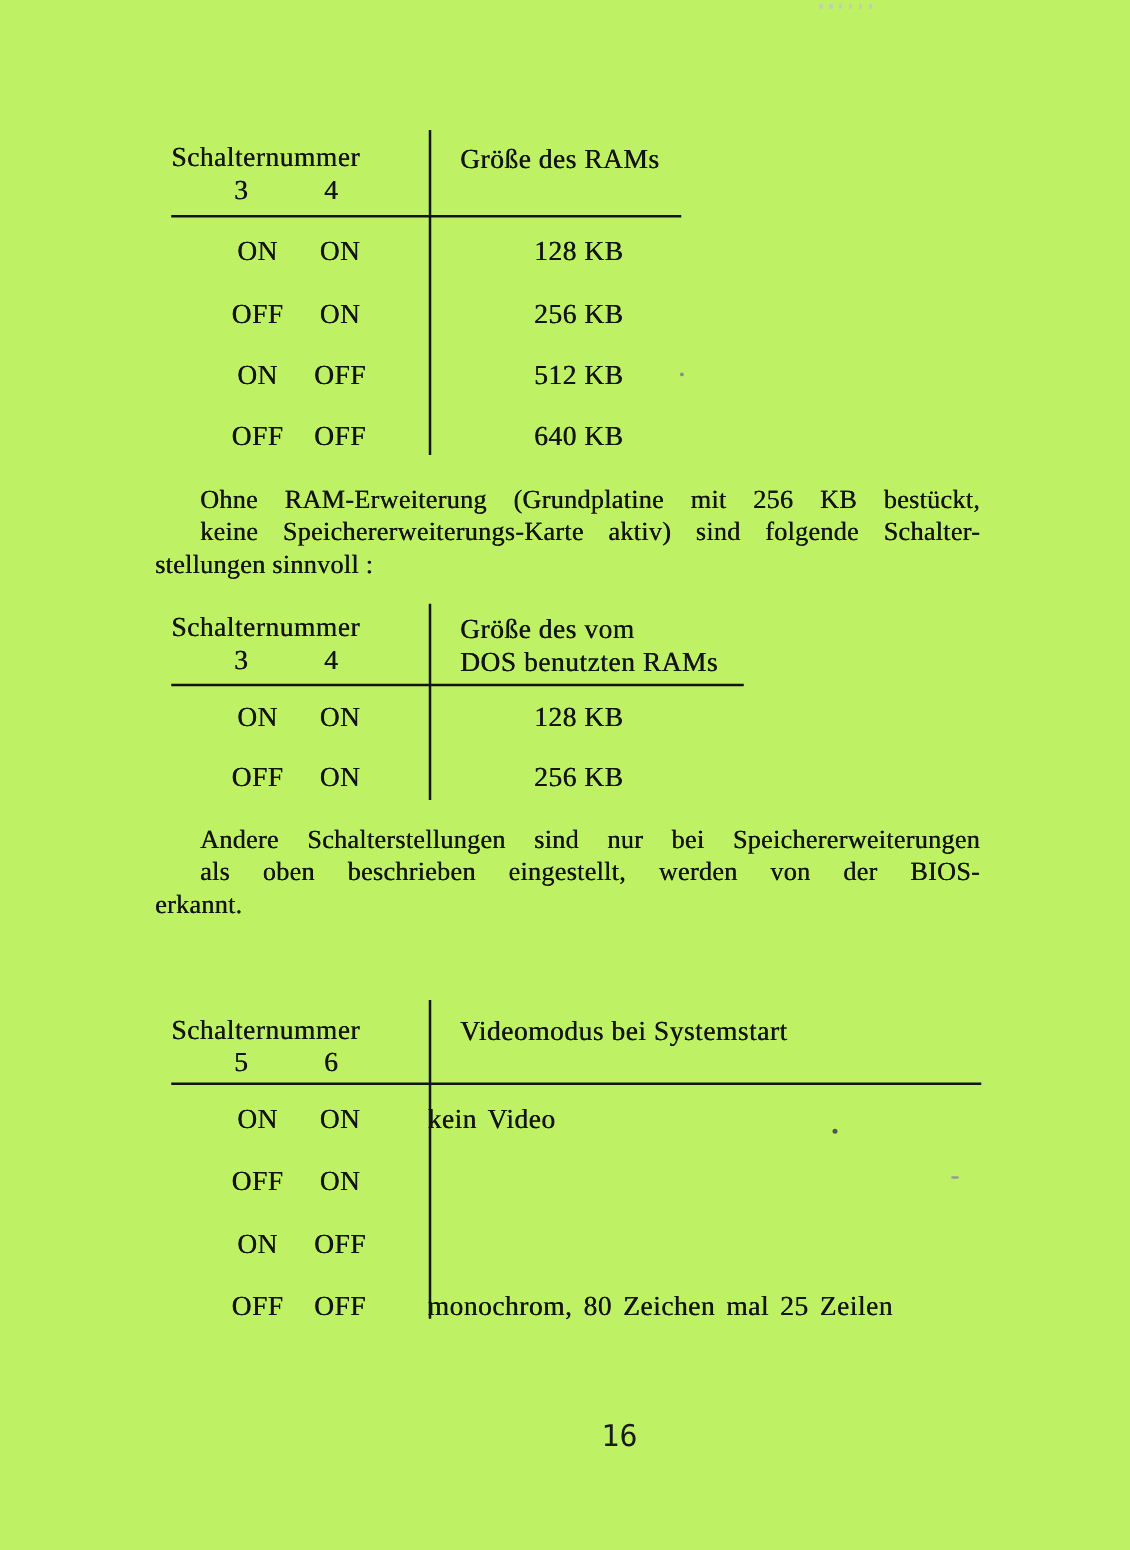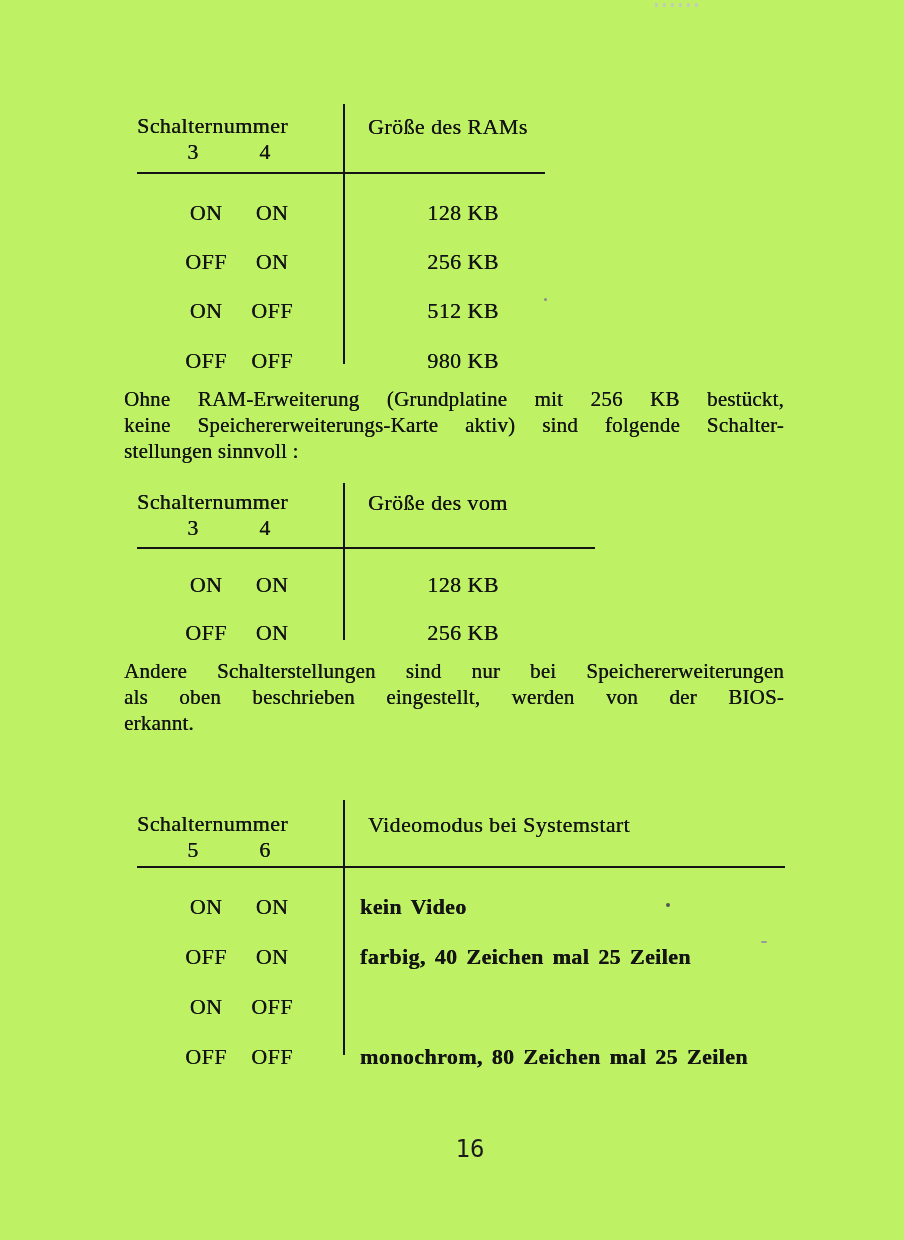--- a/index.html
+++ b/index.html
@@ -17,36 +17,36 @@
   
   .scan-table { position:absolute; font-size:22px; letter-spacing:0.4px; }
   .vline { position:absolute; width:2px; background:#141414; }
   .hrule { position:absolute; height:2px; background:#141414; }
   .th-left { position:absolute; left:0; top:5px; white-space:nowrap; }
   .th-nums { position:absolute; left:0; top:31px; width:206px; }
   .th-nums span { display:inline-block; width:72px; text-align:center; }
   .th-nums .na { margin-left:20px; }
   .th-right { position:absolute; left:231px; top:5px; white-space:nowrap; line-height:27px; }
   .rows { position:absolute; left:0; right:0; }
-  .t-row { display:flex; align-items:flex-end; }
+  .t-row { display:flex; align-items:center; }
   .sw { display:inline-block; width:72px; text-align:center; white-space:nowrap; }
   .sw.a { margin-left:33px; }
   .sw.b { margin-left:-6px; }
   .val-center { display:inline-block; margin-left:43px; width:224px; text-align:center; white-space:nowrap; }
-  .val-left { display:inline-block; margin-left:52px; text-align:left; white-space:nowrap; word-spacing:3px;font-weight:bold; }
+  .val-left { display:inline-block; margin-left:34px; text-align:left; white-space:nowrap; word-spacing:3px; }
 
   
   .para { position:absolute; left:124px; width:660px; font-size:21px; line-height:26px; letter-spacing:0.2px; }
-  .jline { text-align:justify; text-align-last:justify; }
+  .jline { text-align:justify; text-align-last:justify;margin-left:36px; }
   .jlast { text-align:left; text-align-last:left; }
 
   
   .pageno {
     position:absolute; left:430px; top:1135px; width:80px;
-    text-align:center; font-family:"DejaVu Sans Mono", monospace;
+    text-align:right; font-family:"DejaVu Sans Mono", monospace;
     font-size:24px; color:#1a1a1a;
   }
   .top-smudge {
     position:absolute; left:655px; top:3px; width:48px; height:4px;
     background:repeating-linear-gradient(90deg,#c6c6c6 0 3px, transparent 3px 8px);
     opacity:0.8;
   }
   .speck { position:absolute; background:#8a8a8a; border-radius:50%; }
   .speck1 { left:544px; top:298px; width:3px; height:3px; }
   .speck2 { left:666px; top:903px; width:4px; height:4px; background:#555; }
@@ -79,41 +79,42 @@
           <span class="val-center">256 KB</span>
       </div>
       <div class="t-row" style="height:49px;">
         <span class="sw a">ON</span>
           <span class="sw b">OFF</span>
           <span class="val-center">512 KB</span>
       </div>
       <div class="t-row" style="height:50px;">
         <span class="sw a">OFF</span>
           <span class="sw b">OFF</span>
-          <span class="val-center">980 KB</span>
+          <span class="val-center">640 KB</span>
       </div>
     </div>
   </div>
 
   <div class="speck speck1"></div>
 
   <div class="para txt" style="top:386px;">
     <div class="jline">Ohne RAM-Erweiterung (Grundplatine mit 256 KB bestückt,</div>
     <div class="jline">keine Speichererweiterungs-Karte aktiv) sind folgende Schalter-</div>
     <div class="jlast">stellungen sinnvoll :</div>
   </div>
 
   <div class="scan-table txt" style="left:137px; top:484px; width:648px; height:165px;">
     <div class="vline" style="left:206px; top:-1px; height:157px;"></div>
     <div class="th-left">Schalternummer</div>
     <div class="th-nums">
       <span class="na">3</span><span class="nb">4</span>
     </div>
     <div class="th-right">
       <div>Größe des vom</div>
+      <div>DOS benutzten RAMs</div>
     </div>
     <div class="hrule" style="top:63px; left:0; width:458px;"></div>
     <div class="rows" style="top:66px;">
       <div class="t-row" style="height:48px;">
         <span class="sw a">ON</span>
           <span class="sw b">ON</span>
           <span class="val-center">128 KB</span>
       </div>
       <div class="t-row" style="height:48px;">
         <span class="sw a">OFF</span>
@@ -139,21 +140,20 @@
     <div class="hrule" style="top:60px; left:0; width:648px;"></div>
     <div class="rows" style="top:64px;">
       <div class="t-row" style="height:50px;">
         <span class="sw a">ON</span>
           <span class="sw b">ON</span>
           <span class="val-left">kein Video</span>
       </div>
       <div class="t-row" style="height:50px;">
         <span class="sw a">OFF</span>
           <span class="sw b">ON</span>
-          <span class="val-left">farbig, 40 Zeichen mal 25 Zeilen</span>
       </div>
       <div class="t-row" style="height:50px;">
         <span class="sw a">ON</span>
           <span class="sw b">OFF</span>
       </div>
       <div class="t-row" style="height:50px;">
         <span class="sw a">OFF</span>
           <span class="sw b">OFF</span>
           <span class="val-left">monochrom, 80 Zeichen mal 25 Zeilen</span>
       </div>

